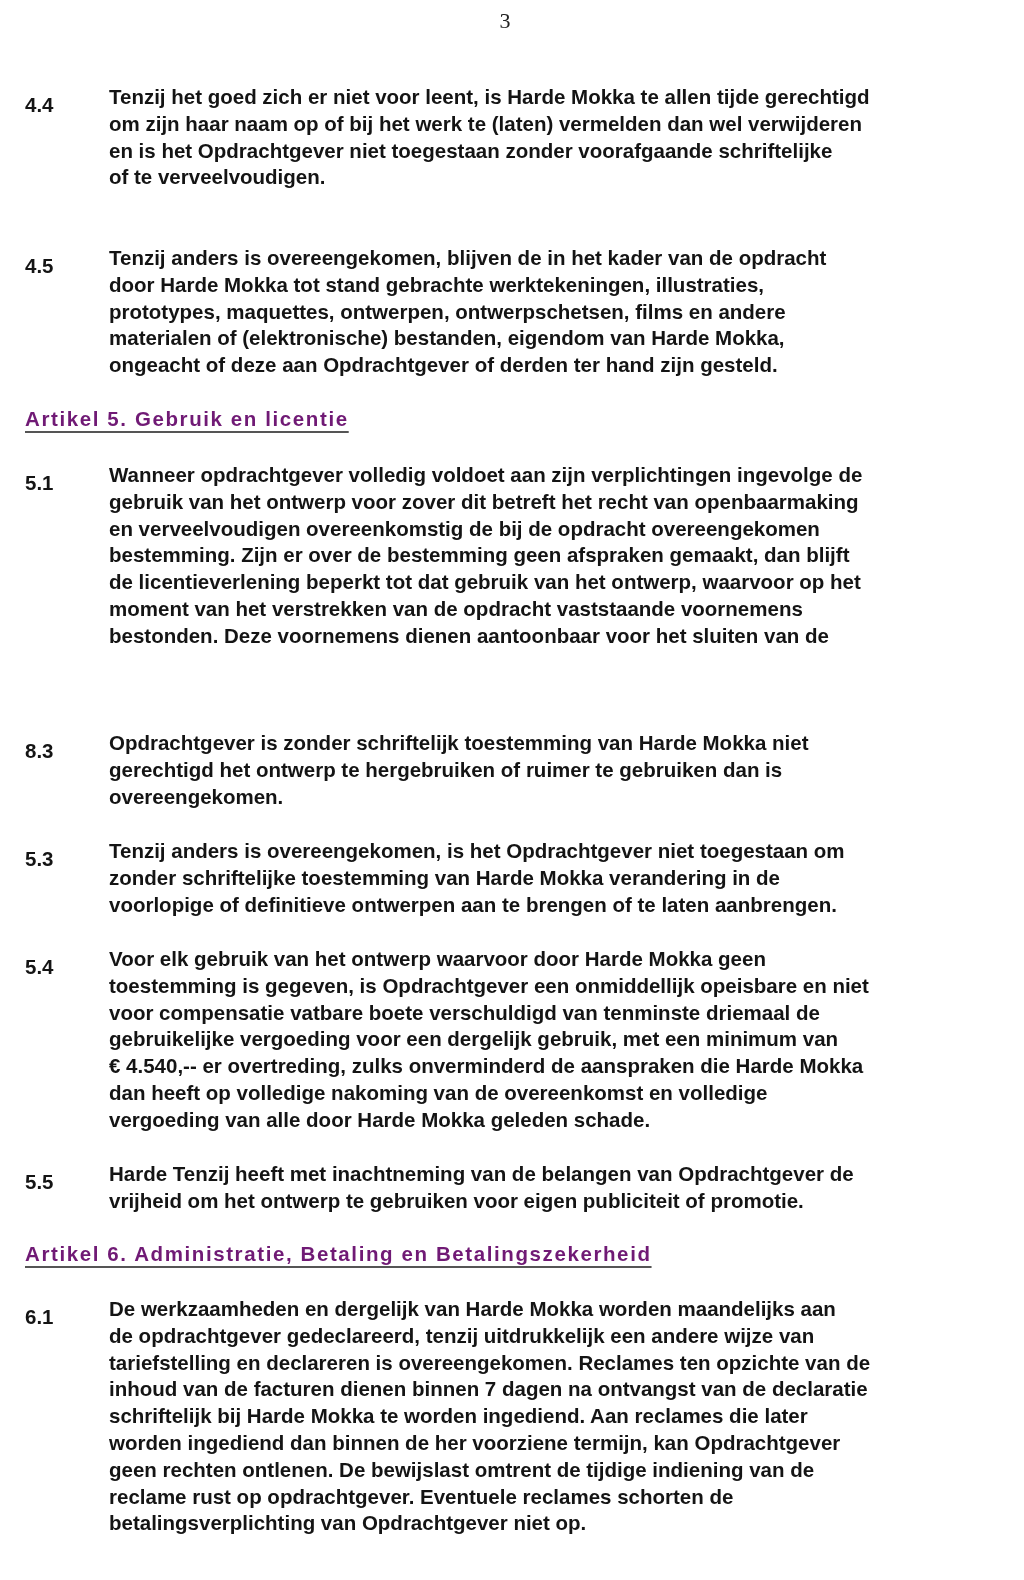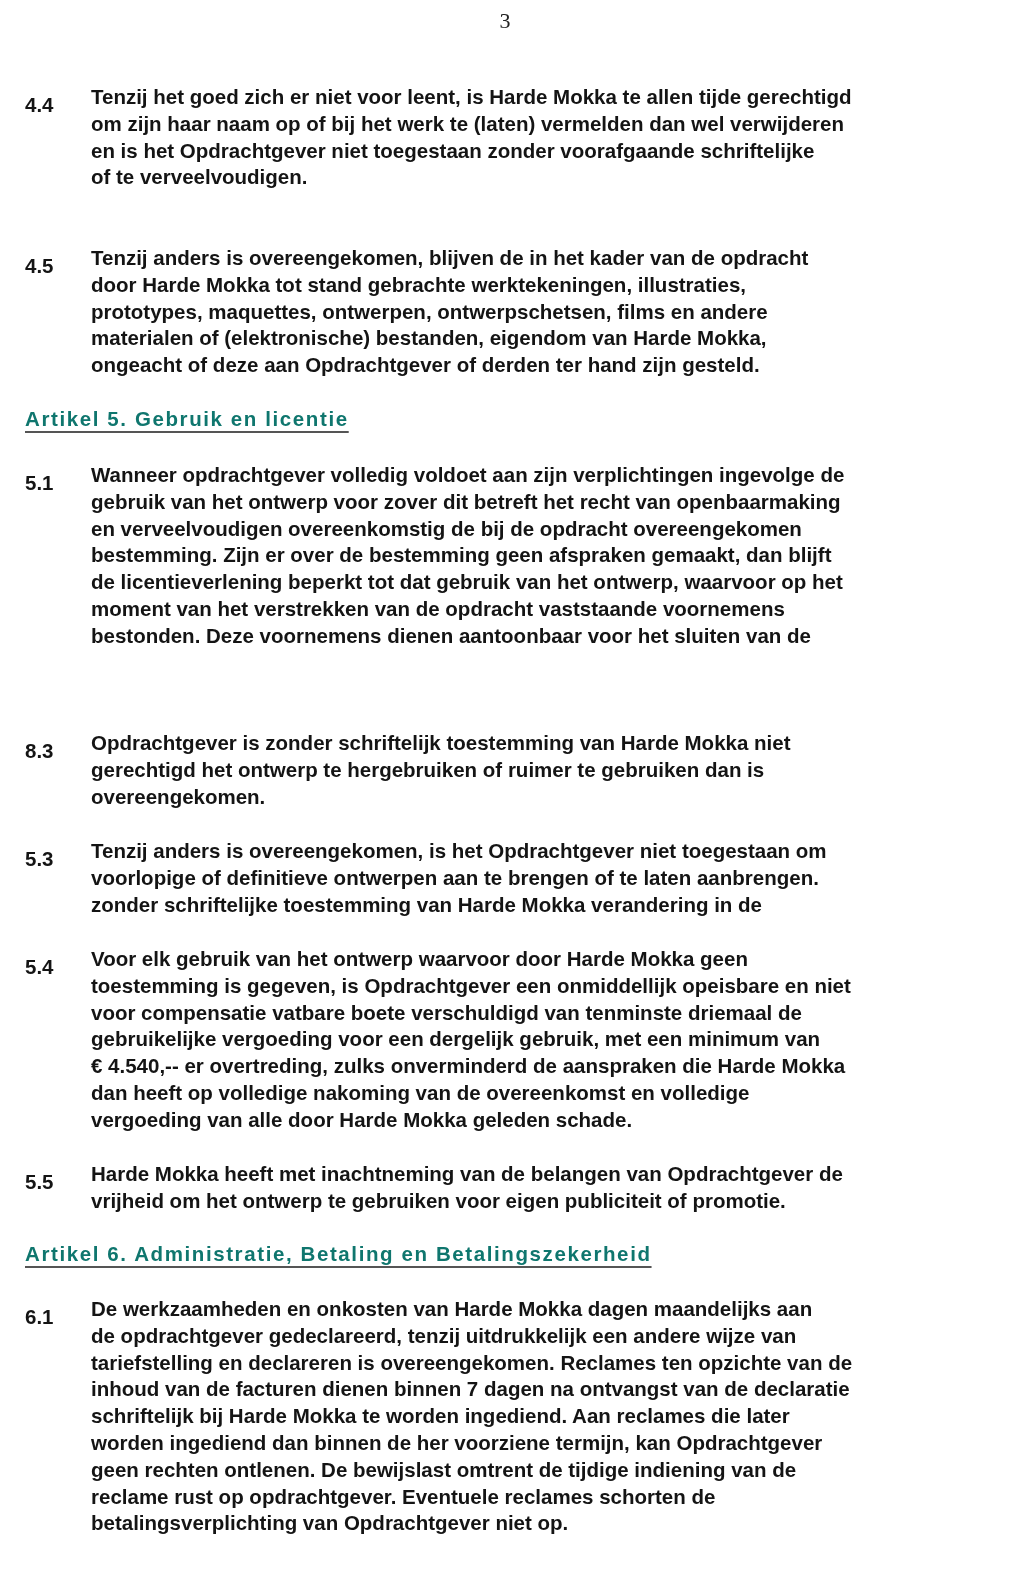--- a/index.html
+++ b/index.html
@@ -7,26 +7,26 @@
   .page-number {
     position: absolute; top: 8px; left: 0; width: 1010px; text-align: center;
     font-family: "Liberation Serif", serif; font-size: 22px; color: #222;
   }
   .clause {
     position: absolute; left: 0; width: 1024px;
     font-family: "Liberation Sans", sans-serif; font-weight: bold;
     font-size: 20.5px; line-height: 26.8px; color: #141414;
   }
   .clause-num { position: absolute; left: 25px; top: 8px; }
-  .clause-body { position: absolute; left: 91px; top: 0; width: 910px; }
+  .clause-body { position: absolute; left: 109px; top: 0; width: 910px; }
   .clause-line { display: block; white-space: nowrap; }
   .heading {
     position: absolute; left: 25px;
     font-family: "Liberation Sans", sans-serif; font-weight: bold;
-    font-size: 20.5px; letter-spacing: 1.6px; color: #0f766e;
+    font-size: 20.5px; letter-spacing: 1.6px; color: #701a75;
     text-decoration: underline; text-decoration-thickness: 2px; text-underline-offset: 5px;
     text-decoration-color: #555;
     white-space: nowrap;
   }
 </style>
 </head>
 <body>
 
 <div class="page-number">3</div>
 
@@ -72,52 +72,52 @@
     <span class="clause-line">Opdrachtgever is zonder schriftelijk toestemming van Harde Mokka niet</span>
     <span class="clause-line">gerechtigd het ontwerp te hergebruiken of ruimer te gebruiken dan is</span>
     <span class="clause-line">overeengekomen.</span>
   </div>
 </div>
 
 <div class="clause" style="top:838px;">
   <span class="clause-num">5.3</span>
   <div class="clause-body">
     <span class="clause-line">Tenzij anders is overeengekomen, is het Opdrachtgever niet toegestaan om</span>
+    <span class="clause-line">zonder schriftelijke toestemming van Harde Mokka verandering in de</span>
     <span class="clause-line">voorlopige of definitieve ontwerpen aan te brengen of te laten aanbrengen.</span>
-    <span class="clause-line">zonder schriftelijke toestemming van Harde Mokka verandering in de</span>
   </div>
 </div>
 
 <div class="clause" style="top:946px;">
   <span class="clause-num">5.4</span>
   <div class="clause-body">
     <span class="clause-line">Voor elk gebruik van het ontwerp waarvoor door Harde Mokka geen</span>
     <span class="clause-line">toestemming is gegeven, is Opdrachtgever een onmiddellijk opeisbare en niet</span>
     <span class="clause-line">voor compensatie vatbare boete verschuldigd van tenminste driemaal de</span>
     <span class="clause-line">gebruikelijke vergoeding voor een dergelijk gebruik, met een minimum van</span>
     <span class="clause-line">€ 4.540,-- er overtreding, zulks onverminderd de aanspraken die Harde Mokka</span>
     <span class="clause-line">dan heeft op volledige nakoming van de overeenkomst en volledige</span>
     <span class="clause-line">vergoeding van alle door Harde Mokka geleden schade.</span>
   </div>
 </div>
 
 <div class="clause" style="top:1161px;">
   <span class="clause-num">5.5</span>
   <div class="clause-body">
-    <span class="clause-line">Harde Mokka heeft met inachtneming van de belangen van Opdrachtgever de</span>
+    <span class="clause-line">Harde Tenzij heeft met inachtneming van de belangen van Opdrachtgever de</span>
     <span class="clause-line">vrijheid om het ontwerp te gebruiken voor eigen publiciteit of promotie.</span>
   </div>
 </div>
 
 <div class="heading" style="top:1242px;">Artikel 6. Administratie, Betaling en Betalingszekerheid</div>
 
 <div class="clause" style="top:1296px;">
   <span class="clause-num">6.1</span>
   <div class="clause-body">
-    <span class="clause-line">De werkzaamheden en onkosten van Harde Mokka dagen maandelijks aan</span>
+    <span class="clause-line">De werkzaamheden en dergelijk van Harde Mokka worden maandelijks aan</span>
     <span class="clause-line">de opdrachtgever gedeclareerd, tenzij uitdrukkelijk een andere wijze van</span>
     <span class="clause-line">tariefstelling en declareren is overeengekomen. Reclames ten opzichte van de</span>
     <span class="clause-line">inhoud van de facturen dienen binnen 7 dagen na ontvangst van de declaratie</span>
     <span class="clause-line">schriftelijk bij Harde Mokka te worden ingediend. Aan reclames die later</span>
     <span class="clause-line">worden ingediend dan binnen de her voorziene termijn, kan Opdrachtgever</span>
     <span class="clause-line">geen rechten ontlenen. De bewijslast omtrent de tijdige indiening van de</span>
     <span class="clause-line">reclame rust op opdrachtgever. Eventuele reclames schorten de</span>
     <span class="clause-line">betalingsverplichting van Opdrachtgever niet op.</span>
   </div>
 </div>

